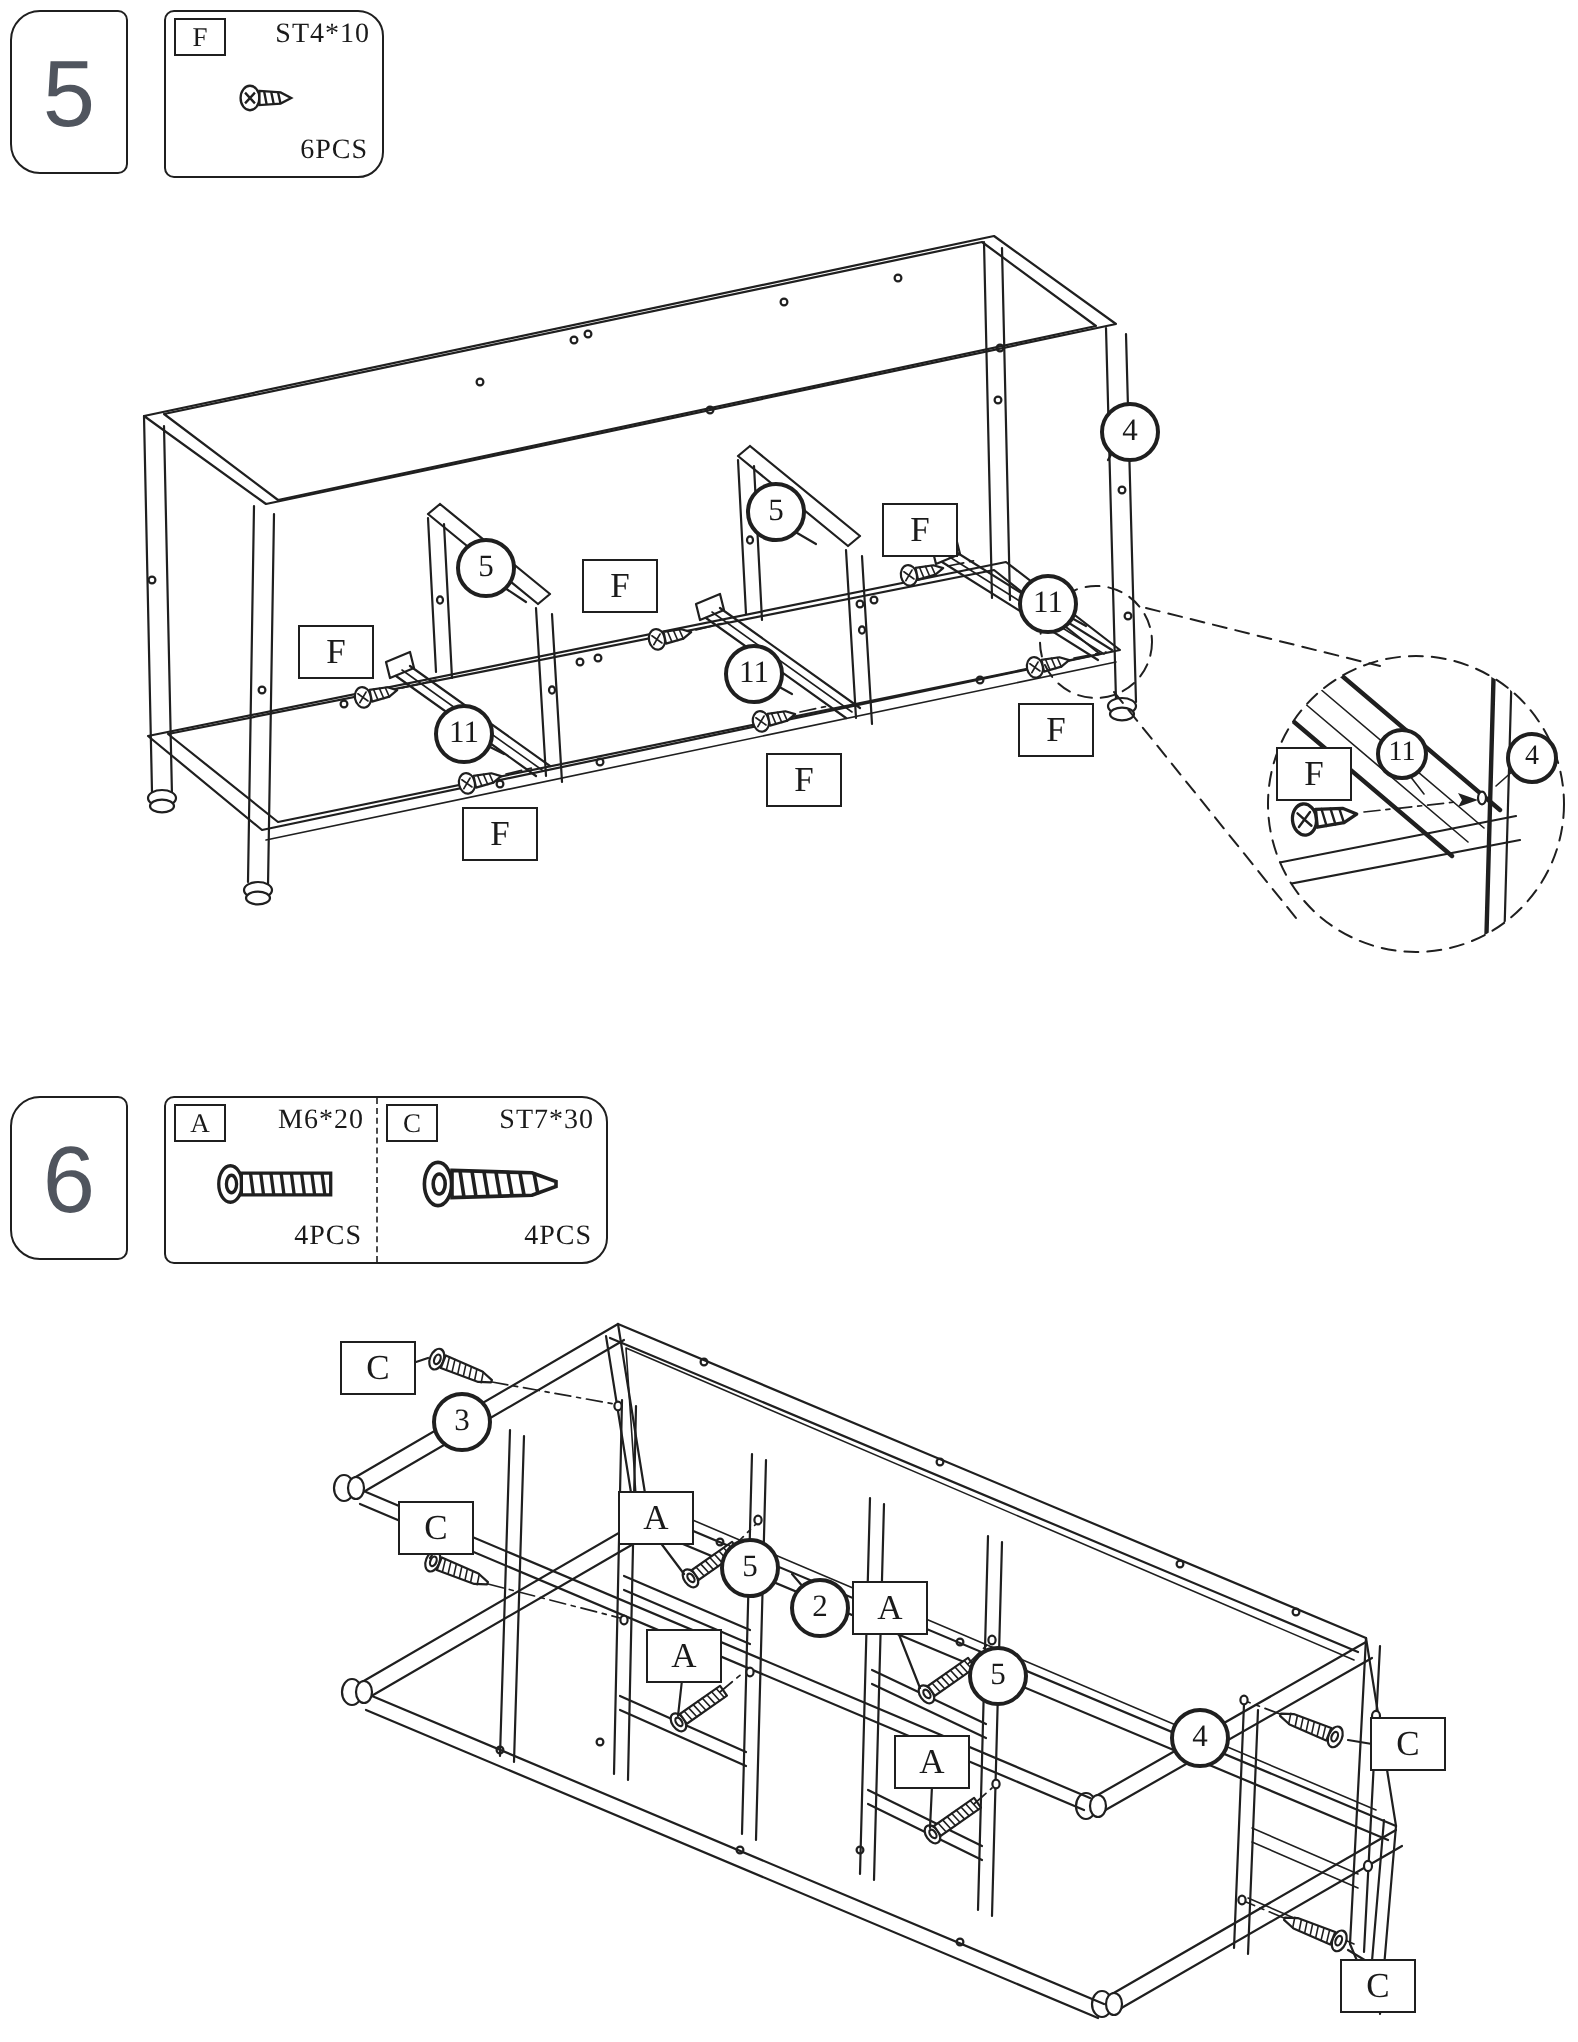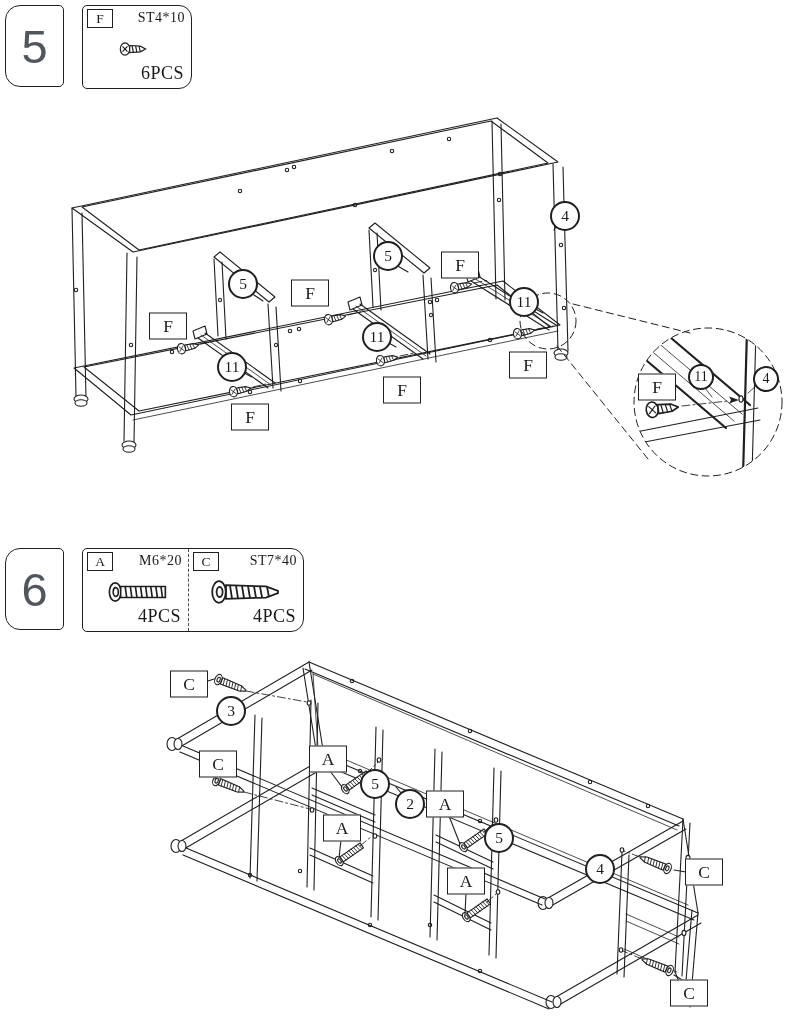--- a/index.html
+++ b/index.html
@@ -40,21 +40,21 @@
     border-radius:5px 13px 13px 5px;
   }
   .parts-half{position:absolute;top:0;bottom:0;}
   .divider{position:absolute;top:0;bottom:0;border-left:1.6px dashed #4a4a4a;}
   .code-box{
     position:absolute;left:4px;top:3px;width:24px;height:17px;background:#fff;
     border:1.5px solid var(--line);display:flex;align-items:center;justify-content:center;
     font-size:13.5px;
   }
   .spec{position:absolute;right:6px;top:4px;font-size:14px;letter-spacing:0.5px;text-align:center;}
-  .qty{position:absolute;right:7px;bottom:4px;font-size:18px;letter-spacing:0.5px;}
+  .qty{position:absolute;right:7px;bottom:4px;font-size:14px;letter-spacing:0.5px;}
   .part-icon{position:absolute;}
 
   
   .co-box{
     position:absolute;width:36px;height:25px;background:#fff;
     border:1.6px solid var(--line);transform:translate(-50%,-50%);
     display:flex;align-items:center;justify-content:center;font-size:17.5px;
   }
   .co-circle{
     position:absolute;width:26px;height:26px;background:#fff;
@@ -348,21 +348,21 @@
           <path d="M7,-3 L7.8,3 M9.8,-3 L10.6,3 M12.6,-3 L13.4,3 M15.4,-3 L16.2,3 M18.2,-3 L19,3 M21,-3 L21.8,3 M23.8,-3 L24.6,3 M26.6,-3 L27.4,3"></path>
         </g>
       </svg>
       <div class="qty">4PCS</div>
     </div>
     <div class="divider" style="left:105px;"></div>
     <div class="parts-half" style="left:106px;right:0;">
       <div class="code-box">
         <span>C</span>
       </div>
-      <div class="spec">ST7*40</div>
+      <div class="spec">ST7*30</div>
       <svg class="part-icon" style="left:20px;top:31px;" width="76" height="24" viewBox="-3 -6 37 12">
         <g style="stroke:#1f1f1f;fill:none;stroke-width:0.9;">
           <ellipse cx="1.5" cy="0" rx="3.4" ry="5.4" fill="#fff"></ellipse>
           <ellipse cx="1.8" cy="0" rx="1.5" ry="2.5" fill="#fff"></ellipse>
           <path d="M5,-3.4 L25,-2.8 L31,-0.6 L31,0.6 L25,2.8 L5,3.4 Z" fill="#fff"></path>
           <path d="M7,-3.3 L8,3.3 M10,-3.2 L11,3.2 M13,-3 L14,3 M16,-2.9 L17,2.9 M19,-2.8 L20,2.8 M22,-2.7 L23,2.7 M25.5,-2.7 L26.5,2.6"></path>
         </g>
       </svg>
       <div class="qty">4PCS</div>
     </div>

